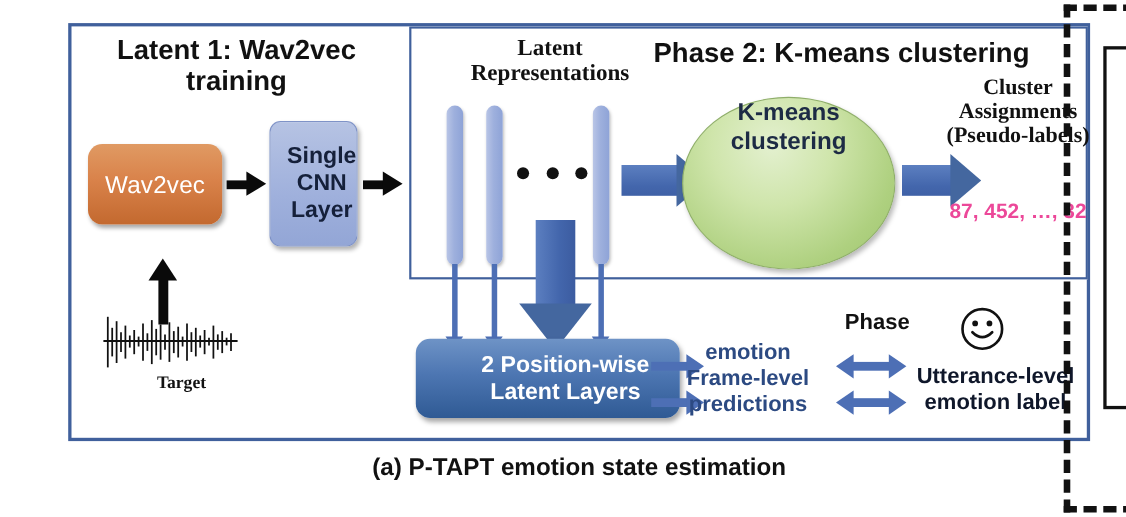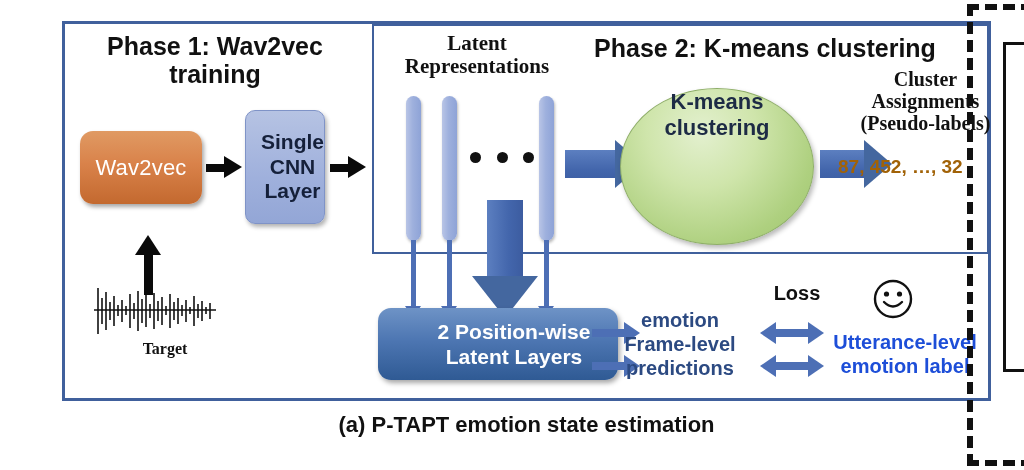--- a/index.html
+++ b/index.html
@@ -17,24 +17,24 @@
     border:6px dashed #111;box-sizing:border-box;background:transparent;}
   #side-box{left:1003px;top:42px;width:90px;height:330px;
     border:3px solid #111;box-sizing:border-box;background:#fff;}
 
   
   .heading{font-weight:bold;color:#111;text-align:center;line-height:1.12;}
   #phase1-title{left:80px;top:32px;width:270px;font-size:25px;}
   #phase2-title{left:575px;top:34px;width:380px;font-size:25px;}
   .serif-head{font-family:"Liberation Serif",serif;font-weight:bold;color:#111;
     text-align:center;line-height:1.1;}
-  #latent-label{left:382px;top:32px;width:190px;font-size:21px;}
+  #latent-label{left:405px;top:32px;width:190px;font-size:21px;}
   #cluster-label{left:838px;top:68px;width:175px;font-size:20px;}
-  #cluster-values{left:838px;top:156px;width:175px;font-size:19px;
-    font-family:"Liberation Sans",sans-serif;font-weight:bold;color:#a16207;}
+  #cluster-values{left:838px;top:182px;width:175px;font-size:19px;
+    font-family:"Liberation Sans",sans-serif;font-weight:bold;text-align:center;color:#ec4899;}
   #target-label{left:105px;top:340px;width:120px;font-size:16px;}
 
   
   #wav2vec-box{left:80px;top:131px;width:122px;height:73px;border-radius:13px;
     background:linear-gradient(180deg,#e09a63 0%,#d9824a 45%,#c3692f 100%);
     box-shadow:2px 3px 4px rgba(0,0,0,.35);
     display:flex;align-items:center;justify-content:center;}
   #wav2vec-label{color:#fff;font-size:22px;letter-spacing:.2px;}
 
   #cnn-box{left:245px;top:110px;width:78px;height:112px;border-radius:10px;
@@ -135,34 +135,34 @@
     border-top:11px solid transparent;border-bottom:11px solid transparent;
     border-left:16px solid #4d6fb5;}
   #arrow-loss1{left:760px;top:325px;width:64px;}
   #arrow-loss2{left:760px;top:358px;width:64px;}
 
   .bluetext{color:#2c4a82;font-weight:bold;text-align:center;line-height:1.2;}
   #frame-pred{left:605px;top:308px;width:150px;font-size:20px;}
   #loss-label{left:768px;top:282px;width:58px;font-size:20px;
     color:#111;font-weight:bold;text-align:center;}
   #utt-label{left:820px;top:330px;width:170px;font-size:20px;
-    color:#1d4ed8;font-weight:bold;text-align:center;line-height:1.2;}
+    color:#0f172a;font-weight:bold;text-align:center;line-height:1.2;}
 
   #smiley{left:872px;top:278px;width:42px;height:42px;}
 
   #caption{left:62px;top:412px;width:929px;font-size:22px;font-weight:bold;
     color:#111;text-align:center;}
 </style>
 </head>
 <body>
 
 <div class="abs" id="outer-frame"></div>
 
 <div class="abs heading" id="phase1-title">
-  <div>Phase 1: Wav2vec</div>
+  <div>Latent 1: Wav2vec</div>
   <div>training</div>
 </div>
 
 <div class="abs" id="wav2vec-box">
   <span id="wav2vec-label">Wav2vec</span>
 </div>
 
 <div class="abs" id="arrow-wav-cnn">
   <div class="blackarrow">
       <div class="shaft"></div>
@@ -309,21 +309,21 @@
     <div class="s"></div>
     <div class="h"></div>
   </div>
 
 <div class="abs bluetext" id="frame-pred">
   <div>emotion</div>
   <div>Frame-level</div>
   <div>predictions</div>
 </div>
 
-<div class="abs" id="loss-label">Loss</div>
+<div class="abs" id="loss-label">Phase</div>
 <div class="abs dbl" id="arrow-loss1">
     <div class="hl"></div>
     <div class="s"></div>
     <div class="hr"></div>
   </div>
 <div class="abs dbl" id="arrow-loss2">
     <div class="hl"></div>
     <div class="s"></div>
     <div class="hr"></div>
   </div>

